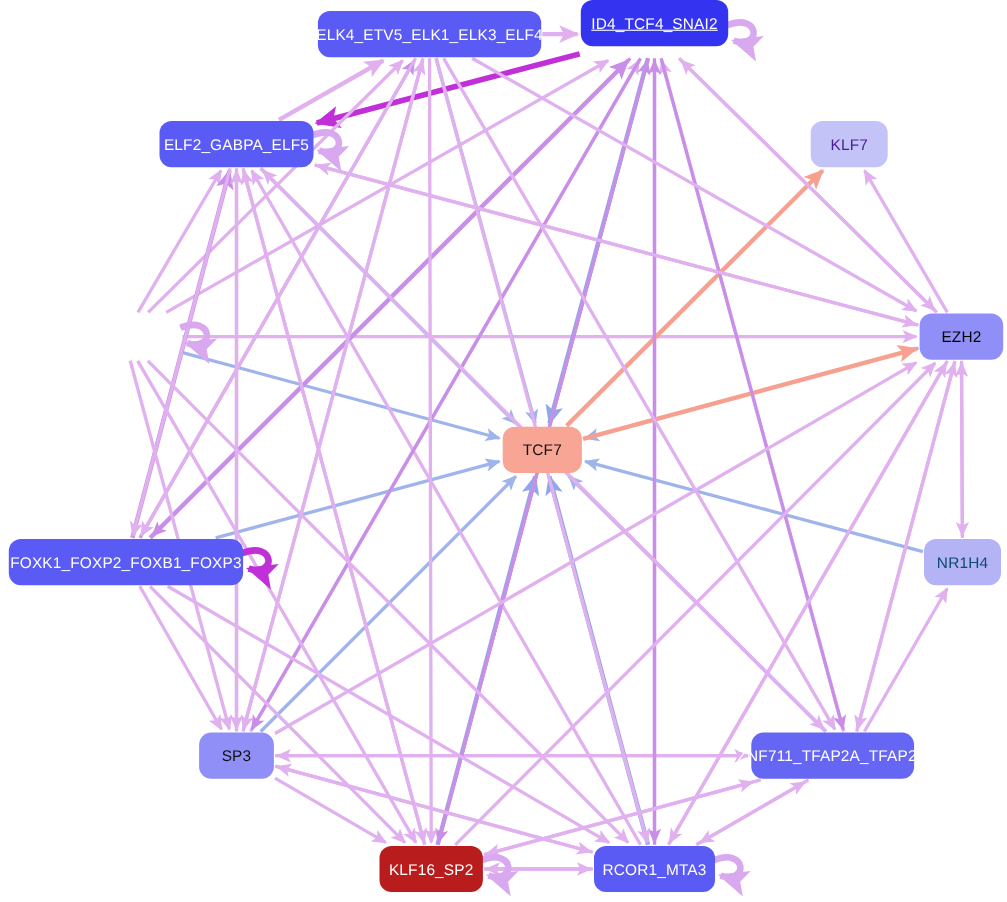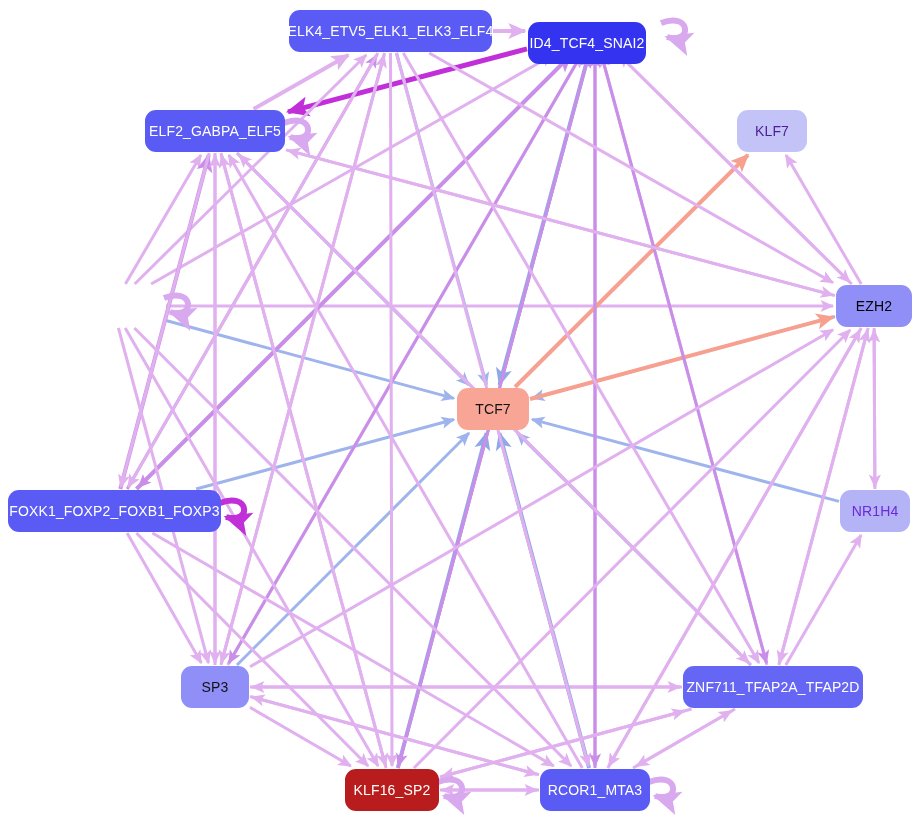--- a/index.html
+++ b/index.html
@@ -155,45 +155,45 @@
         <path d="M 164 298 C 194 286, 196 320, 170 312" fill="none" stroke="#d9a9ef" stroke-width="6" stroke-linecap="butt" marker-end="url(#arw6)"></path>
         <path d="M 220 503 C 250 491, 252 525, 226 517" fill="none" stroke="#c02fd8" stroke-width="6" stroke-linecap="butt" marker-end="url(#arw1)"></path>
         <path d="M 438 782 C 468 770, 470 804, 444 796" fill="none" stroke="#d9a9ef" stroke-width="6" stroke-linecap="butt" marker-end="url(#arw6)"></path>
         <path d="M 649 782 C 679 770, 681 804, 655 796" fill="none" stroke="#d9a9ef" stroke-width="6" stroke-linecap="butt" marker-end="url(#arw6)"></path>
       </g>
     </svg>
   <div id="node-layer">
       <div class="node" style="left: 289px; top: 10px; width: 203px; height: 42px; background: rgb(90, 90, 245); color: rgb(255, 255, 255);">
         <span>ELK4_ETV5_ELK1_ELK3_ELF4</span>
       </div>
-      <div class="node" style="left: 528px; top: 22px; width: 118px; height: 42px; background: rgb(51, 51, 240); color: rgb(255, 255, 255);">
+      <div class="node" style="left: 528px; top: 0; width: 134px; height: 42px; background: rgb(51, 51, 240); color: rgb(255, 255, 255); text-decoration: underline;">
         <span>ID4_TCF4_SNAI2</span>
       </div>
       <div class="node" style="left: 145px; top: 110px; width: 140px; height: 42px; background: rgb(90, 90, 245); color: rgb(255, 255, 255);">
         <span>ELF2_GABPA_ELF5</span>
       </div>
       <div class="node" style="left: 737px; top: 110px; width: 70px; height: 42px; background: rgb(195, 195, 247); color: #4c1d95;">
         <span>KLF7</span>
       </div>
       <div class="node" style="left: 836px; top: 285px; width: 76px; height: 42px; background: rgb(143, 143, 247); color: #000000;">
         <span>EZH2</span>
       </div>
       <div class="node" style="left: 457px; top: 388px; width: 72px; height: 42px; background: rgb(249, 165, 149); color: rgb(17, 17, 17); text-align: right;">
         <span>TCF7</span>
       </div>
       <div class="node" style="left: 8px; top: 490px; width: 213px; height: 42px; background: rgb(90, 90, 245); color: rgb(255, 255, 255);">
         <span>FOXK1_FOXP2_FOXB1_FOXP3</span>
       </div>
-      <div class="node" style="left: 840px; top: 490px; width: 70px; height: 42px; background: rgb(179, 179, 245); color: #6d28d9;">
+      <div class="node" style="left: 840px; top: 490px; width: 70px; height: 42px; background: rgb(179, 179, 245); color: #0c4a6e;">
         <span>NR1H4</span>
       </div>
       <div class="node" style="left: 181px; top: 666px; width: 68px; height: 42px; background: rgb(143, 143, 247); color: rgb(17, 17, 17);">
         <span>SP3</span>
       </div>
-      <div class="node" style="left: 683px; top: 666px; width: 180px; height: 42px; background: rgb(102, 102, 245); color: rgb(255, 255, 255);">
+      <div class="node" style="left: 683px; top: 666px; width: 148px; height: 42px; background: rgb(102, 102, 245); color: rgb(255, 255, 255);">
         <span>ZNF711_TFAP2A_TFAP2D</span>
       </div>
       <div class="node" style="left: 345px; top: 769px; width: 94px; height: 42px; background: #b91c1c; color: rgb(255, 255, 255);">
         <span>KLF16_SP2</span>
       </div>
       <div class="node" style="left: 540px; top: 769px; width: 110px; height: 42px; background: rgb(90, 90, 245); color: rgb(255, 255, 255);">
         <span>RCOR1_MTA3</span>
       </div>
     </div>
 </div>

